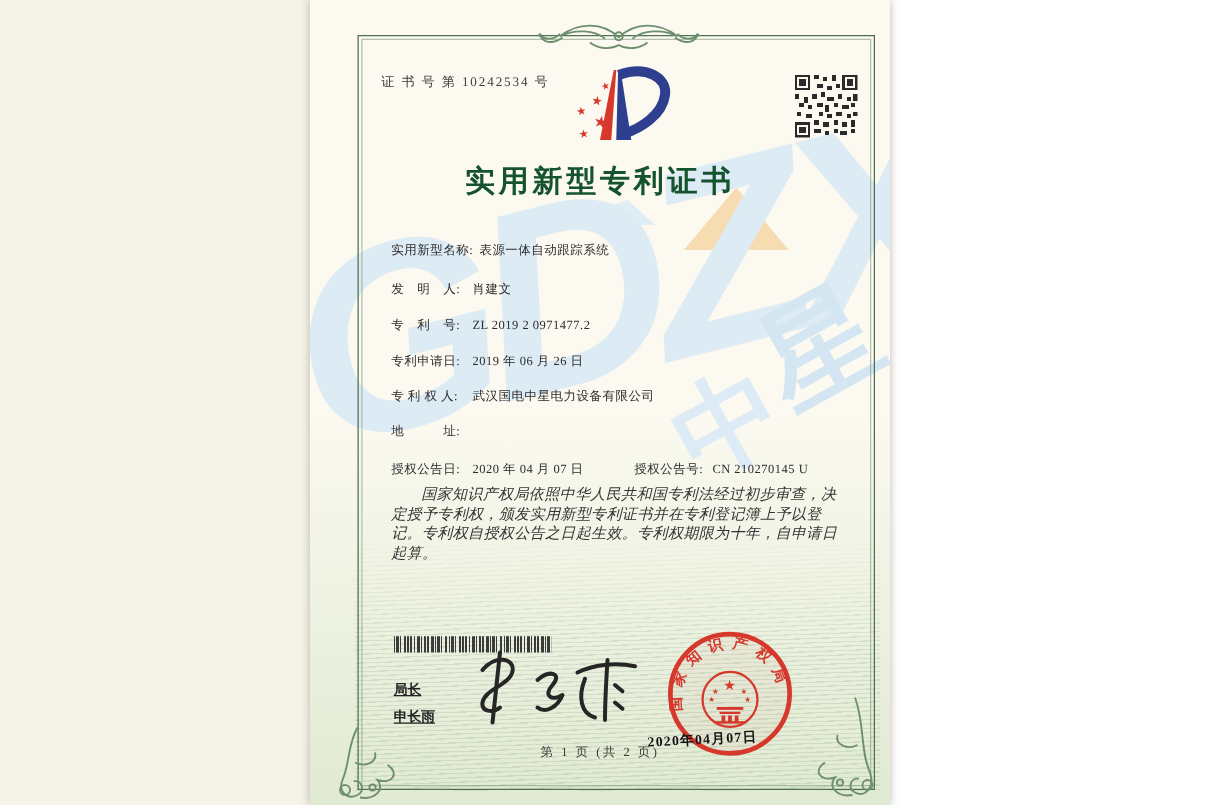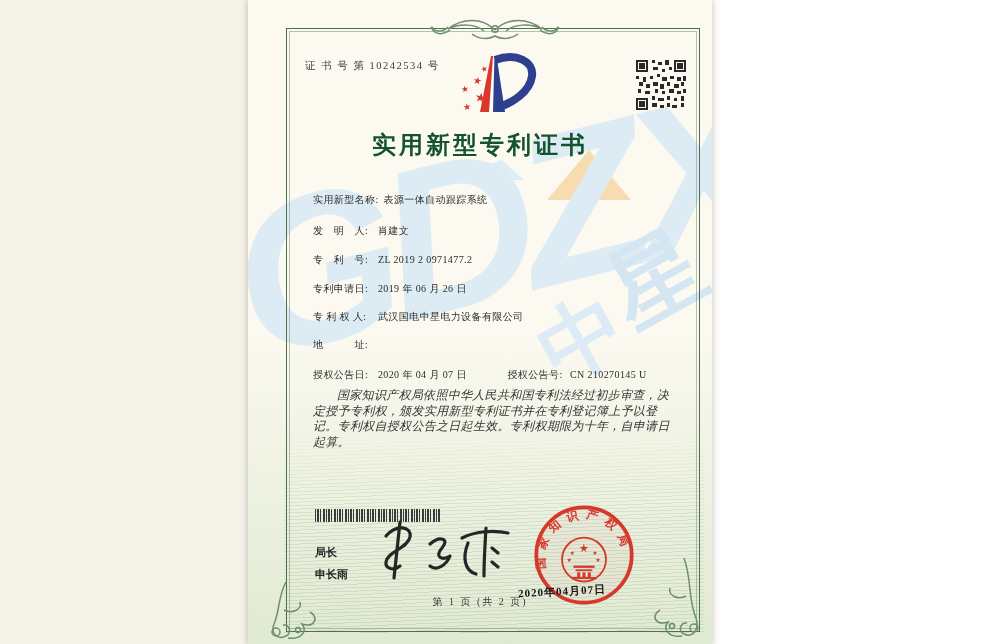--- a/index.html
+++ b/index.html
@@ -49,21 +49,21 @@
   .row .val{margin-left:2px;}
   .addr{display:inline-block;vertical-align:top;}
   .addr span{display:block;line-height:15px;}
   .grant-no-pair{position:absolute;left:192px;top:0;text-align:center;}
   .body-text{position:absolute;left:65px;top:388px;width:362px;font-size:12px;line-height:15.5px;
     color:#333;font-style:italic;letter-spacing:.3px;}
   .body-text p{margin:0;text-indent:2em;}
   .barcode{position:absolute;left:67px;top:509px;width:126px;height:13px;
     background:repeating-linear-gradient(90deg,#3b3b3b 0 1px,transparent 1px 2px,#3b3b3b 2px 4px,transparent 4px 5px,#3b3b3b 5px 6px,transparent 6px 8px,#3b3b3b 8px 10px,transparent 10px 11px);}
   .signoff{position:absolute;left:67px;top:541px;font-family:"Liberation Sans","DejaVu Sans",sans-serif;
-    font-size:11px;font-weight:700;color:#222;line-height:22px;}
+    font-size:11px;font-weight:700;color:#222;line-height:22px;text-decoration:underline;}
   .signature{position:absolute;left:110px;top:516px;}
   .seal{position:absolute;left:529px;top:504px;left:281px;}
   .seal-date{position:absolute;left:270px;top:584px;font-size:11px;font-weight:700;color:#141414;
     letter-spacing:1px;transform:rotate(-3deg);white-space:nowrap;}
   .page-footer{position:absolute;left:0;right:0;top:595px;text-align:center;font-size:10px;
     letter-spacing:2px;color:#3a3a3a;}
 </style>
 </head>
 <body>
 

